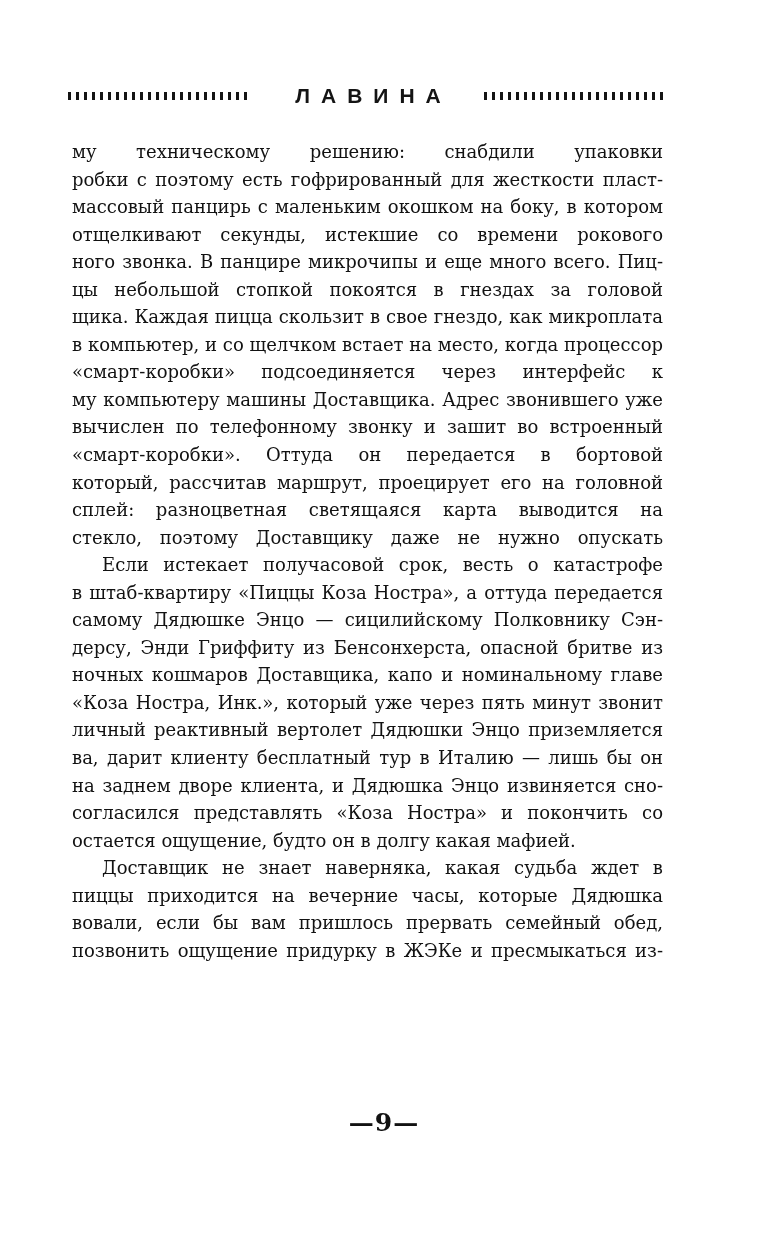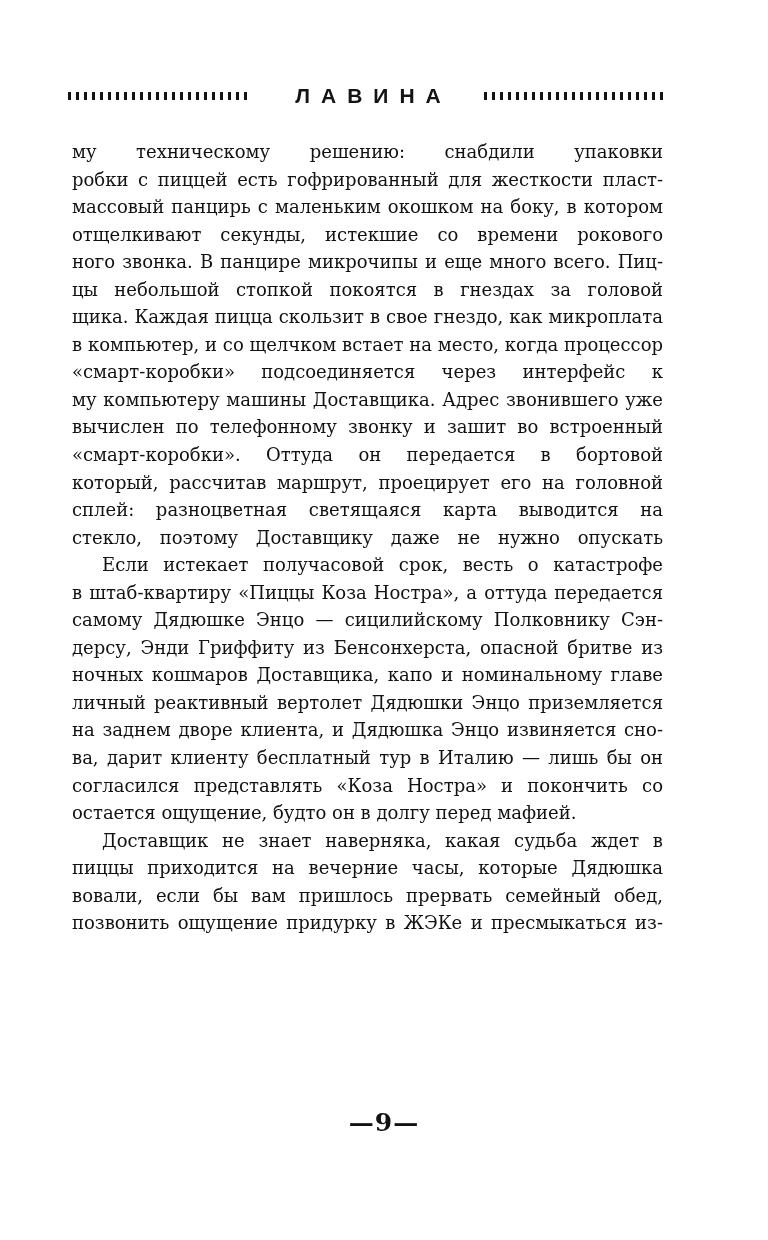--- a/index.html
+++ b/index.html
@@ -76,43 +76,44 @@
 <body>
 
 <div class="running-head">
   <div class="dotted-rule"></div>
   <div class="head-title">ЛАВИНА</div>
   <div class="dotted-rule"></div>
 </div>
 
 <div class="page-text">
     <div class="line">му техническому решению: снабдили упаковки программным</div>
-    <div class="line">робки с пиццей есть гофрированный для жесткости пласт-</div>
+    <div class="line">робки с поэтому есть гофрированный для жесткости пласт-</div>
     <div class="line">массовый панцирь с маленьким окошком на боку, в котором</div>
     <div class="line">отщелкивают секунды, истекшие со времени рокового телефон-</div>
     <div class="line">ного звонка. В панцире микрочипы и еще много всего. Пиц-</div>
     <div class="line">цы небольшой стопкой покоятся в гнездах за головой Достав-</div>
     <div class="line">щика. Каждая пицца скользит в свое гнездо, как микроплата</div>
     <div class="line">в компьютер, и со щелчком встает на место, когда процессор</div>
     <div class="line">«смарт-коробки» подсоединяется через интерфейс к бортово-</div>
     <div class="line">му компьютеру машины Доставщика. Адрес звонившего уже</div>
     <div class="line">вычислен по телефонному звонку и зашит во встроенный RAM</div>
     <div class="line">«смарт-коробки». Оттуда он передается в бортовой компьютер,</div>
     <div class="line">который, рассчитав маршрут, проецирует его на головной ди-</div>
     <div class="line">сплей: разноцветная светящаяся карта выводится на лобовое</div>
     <div class="line noju">стекло, поэтому Доставщику даже не нужно опускать взгляд.</div>
     <div class="line indent">Если истекает получасовой срок, весть о катастрофе несется</div>
     <div class="line">в штаб-квартиру «Пиццы Коза Ностра», а оттуда передается</div>
     <div class="line">самому Дядюшке Энцо — сицилийскому Полковнику Сэн-</div>
     <div class="line">дерсу, Энди Гриффиту из Бенсонхерста, опасной бритве из</div>
     <div class="line">ночных кошмаров Доставщика, капо и номинальному главе</div>
+    <div class="line">«Коза Ностра, Инк.», который уже через пять минут звонит</div>
     <div class="line">личный реактивный вертолет Дядюшки Энцо приземляется</div>
+    <div class="line">ва, дарит клиенту бесплатный тур в Италию — лишь бы он</div>
     <div class="line">на заднем дворе клиента, и Дядюшка Энцо извиняется сно-</div>
-    <div class="line">ва, дарит клиенту бесплатный тур в Италию — лишь бы он</div>
     <div class="line">согласился представлять «Коза Ностра» и покончить со своим</div>
-    <div class="line noju">остается ощущение, будто он в долгу перед мафией.</div>
+    <div class="line noju">остается ощущение, будто он в долгу какая мафией.</div>
     <div class="line indent">Доставщик не знает наверняка, какая судьба ждет в таких</div>
     <div class="line">пиццы приходится на вечерние часы, которые Дядюшка Энцо</div>
     <div class="line">вовали, если бы вам пришлось прервать семейный обед, чтобы</div>
     <div class="line">позвонить ощущение придурку в ЖЭКе и пресмыкаться из-за</div>
   </div>
 
 <div class="folio">—9—</div>
 
 </body></html>

